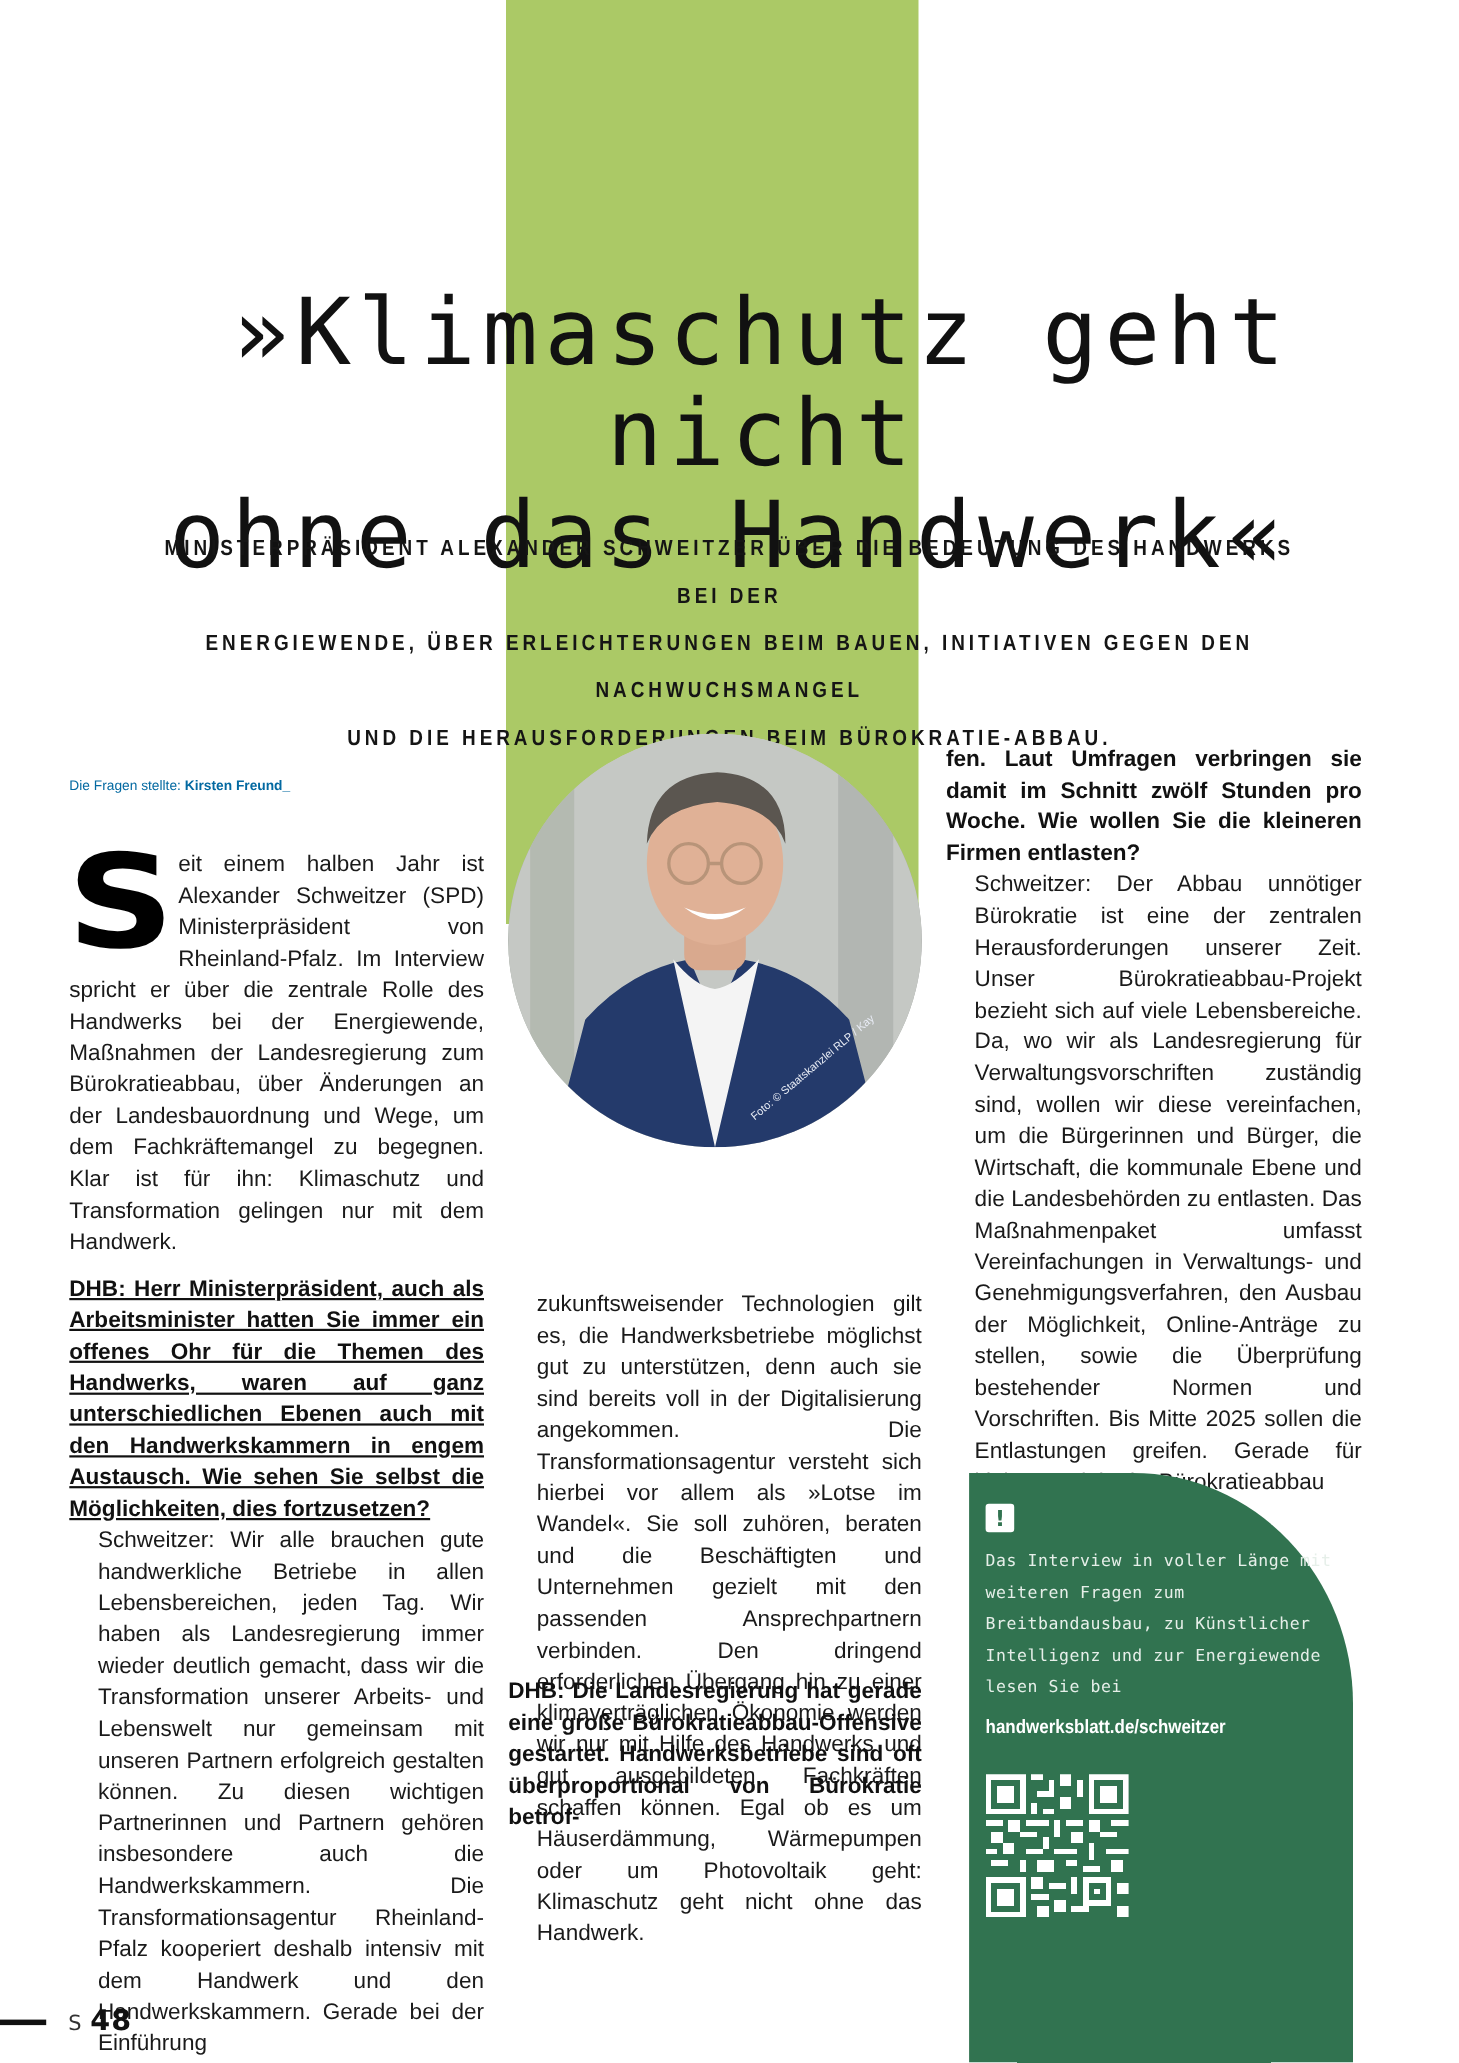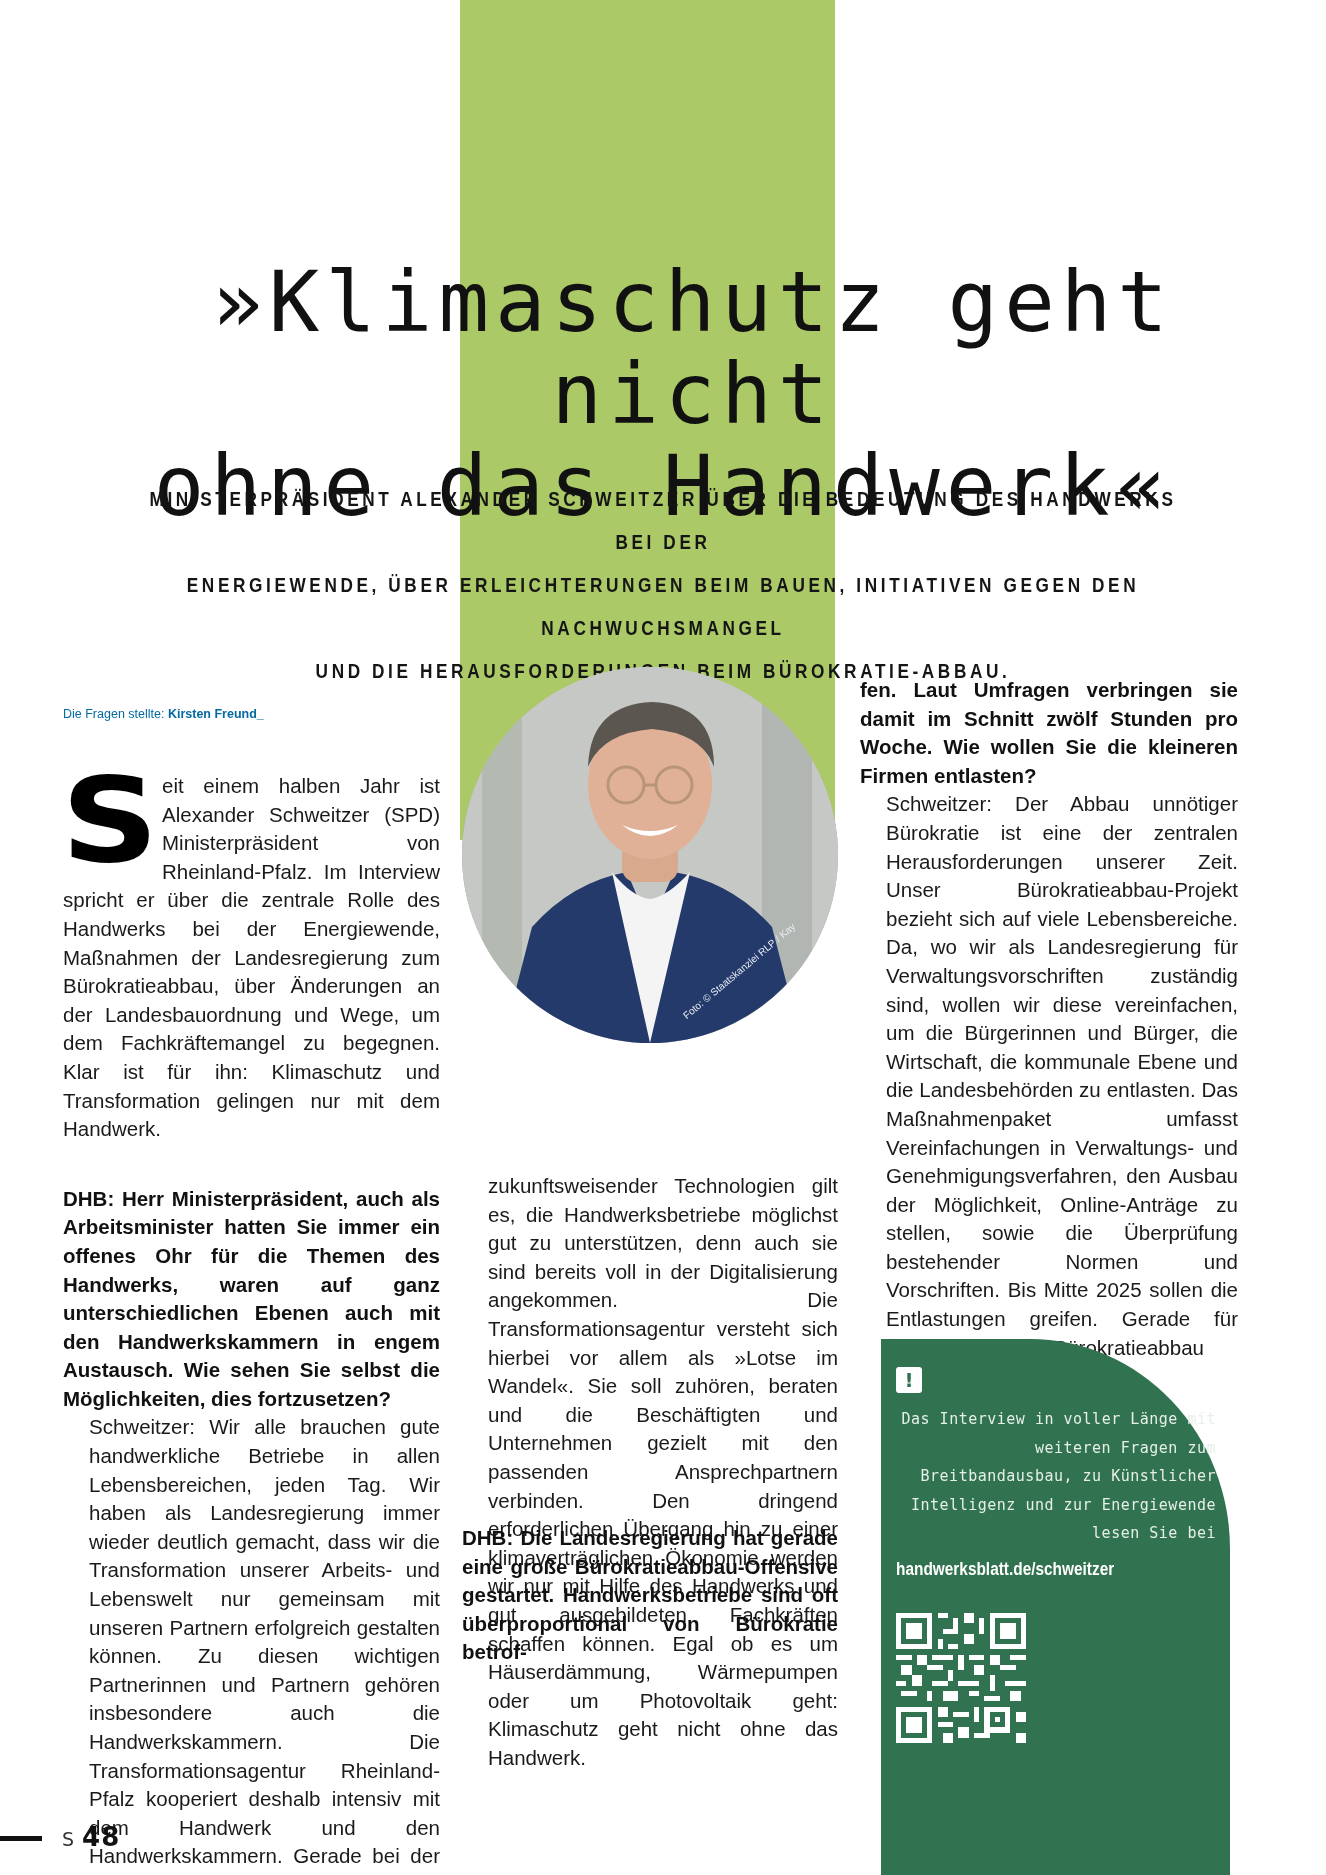--- a/index.html
+++ b/index.html
@@ -69,21 +69,20 @@
   .infobox .alert {
     position: absolute; left: 15px; top: 28px; width: 26px; height: 26px;
     background: #fff; border-radius: 3px; color: #317350;
     font-weight: 900; font-size: 20px; line-height: 26px; text-align: center;
     font-family: "DejaVu Sans", sans-serif;
   }
   .infobox .txt {
     position: absolute; left: 15px; top: 66px; width: 320px;
     font-family: "DejaVu Sans Mono", monospace; font-size: 15px; line-height: 28.5px;
     letter-spacing: 0.5px;
-    text-align: right;
   }
   .infobox .link {
     position: absolute; left: 15px; top: 203px;
     font-weight: bold; font-size: 17.5px; color: #fff; text-decoration: none;
     font-family: "Liberation Sans", sans-serif;
     transform: scaleX(0.88); transform-origin: left;
   }
   .qr {
     position: absolute; left: 15px; top: 250px; width: 130px; height: 130px;
   }
@@ -113,21 +112,21 @@
   <div>UND DIE HERAUSFORDERUNGEN BEIM BÜROKRATIE-ABBAU.</div>
 </div>
 
 <div class="col col1">
   <div class="byline">
     <span>Die Fragen stellte: </span><b>Kirsten Freund_</b>
   </div>
   <p>
     <span class="dropcap">S</span><span>eit einem halben Jahr ist Alexander Schweitzer (SPD) Ministerpräsident von Rheinland-Pfalz. Im Interview spricht er über die zentrale Rolle des Handwerks bei der Energiewende, Maßnahmen der Landesregierung zum Bürokratieabbau, über Änderungen an der Landesbauordnung und Wege, um dem Fachkräftemangel zu begegnen. Klar ist für ihn: Klimaschutz und Transformation gelingen nur mit dem Handwerk.</span>
   </p>
-  <p class="q" style="margin-top:41px;">DHB: Herr Ministerpräsident, auch als Arbeitsminister hatten Sie immer ein offenes Ohr für die Themen des Handwerks, waren auf ganz unterschiedlichen Ebenen auch mit den Handwerkskammern in engem Austausch. Wie sehen Sie selbst die Möglichkeiten, dies fortzusetzen?</p>
+  <p class="q" style="margin-top:14px;text-decoration:underline;">DHB: Herr Ministerpräsident, auch als Arbeitsminister hatten Sie immer ein offenes Ohr für die Themen des Handwerks, waren auf ganz unterschiedlichen Ebenen auch mit den Handwerkskammern in engem Austausch. Wie sehen Sie selbst die Möglichkeiten, dies fortzusetzen?</p>
   <p class="indent">Schweitzer: Wir alle brauchen gute handwerkliche Betriebe in allen Lebensbereichen, jeden Tag. Wir haben als Landesregierung immer wieder deutlich gemacht, dass wir die Transformation unserer Arbeits- und Lebenswelt nur gemeinsam mit unseren Partnern erfolgreich gestalten können. Zu diesen wichtigen Partnerinnen und Partnern gehören insbesondere auch die Handwerkskammern. Die Transformationsagentur Rheinland-Pfalz kooperiert deshalb intensiv mit dem Handwerk und den Handwerkskammern. Gerade bei der Einführung</p>
 </div>
 
 <div class="photo">
   <svg viewBox="0 0 376 376">
     <rect x="0" y="0" width="376" height="376" fill="#c5c8c4"></rect>
     <rect x="20" y="0" width="40" height="376" fill="#a9b0a5" opacity="0.6"></rect>
     <rect x="300" y="0" width="50" height="376" fill="#9fa39f" opacity="0.5"></rect>
     <path d="M40 376 L70 260 Q110 215 165 205 L188 260 L212 205 Q270 215 310 260 L340 376 Z" fill="#243a6b"></path>
     <path d="M150 205 L188 376 L228 205 Q205 230 188 232 Q170 230 150 205 Z" fill="#f4f4f4"></path>

